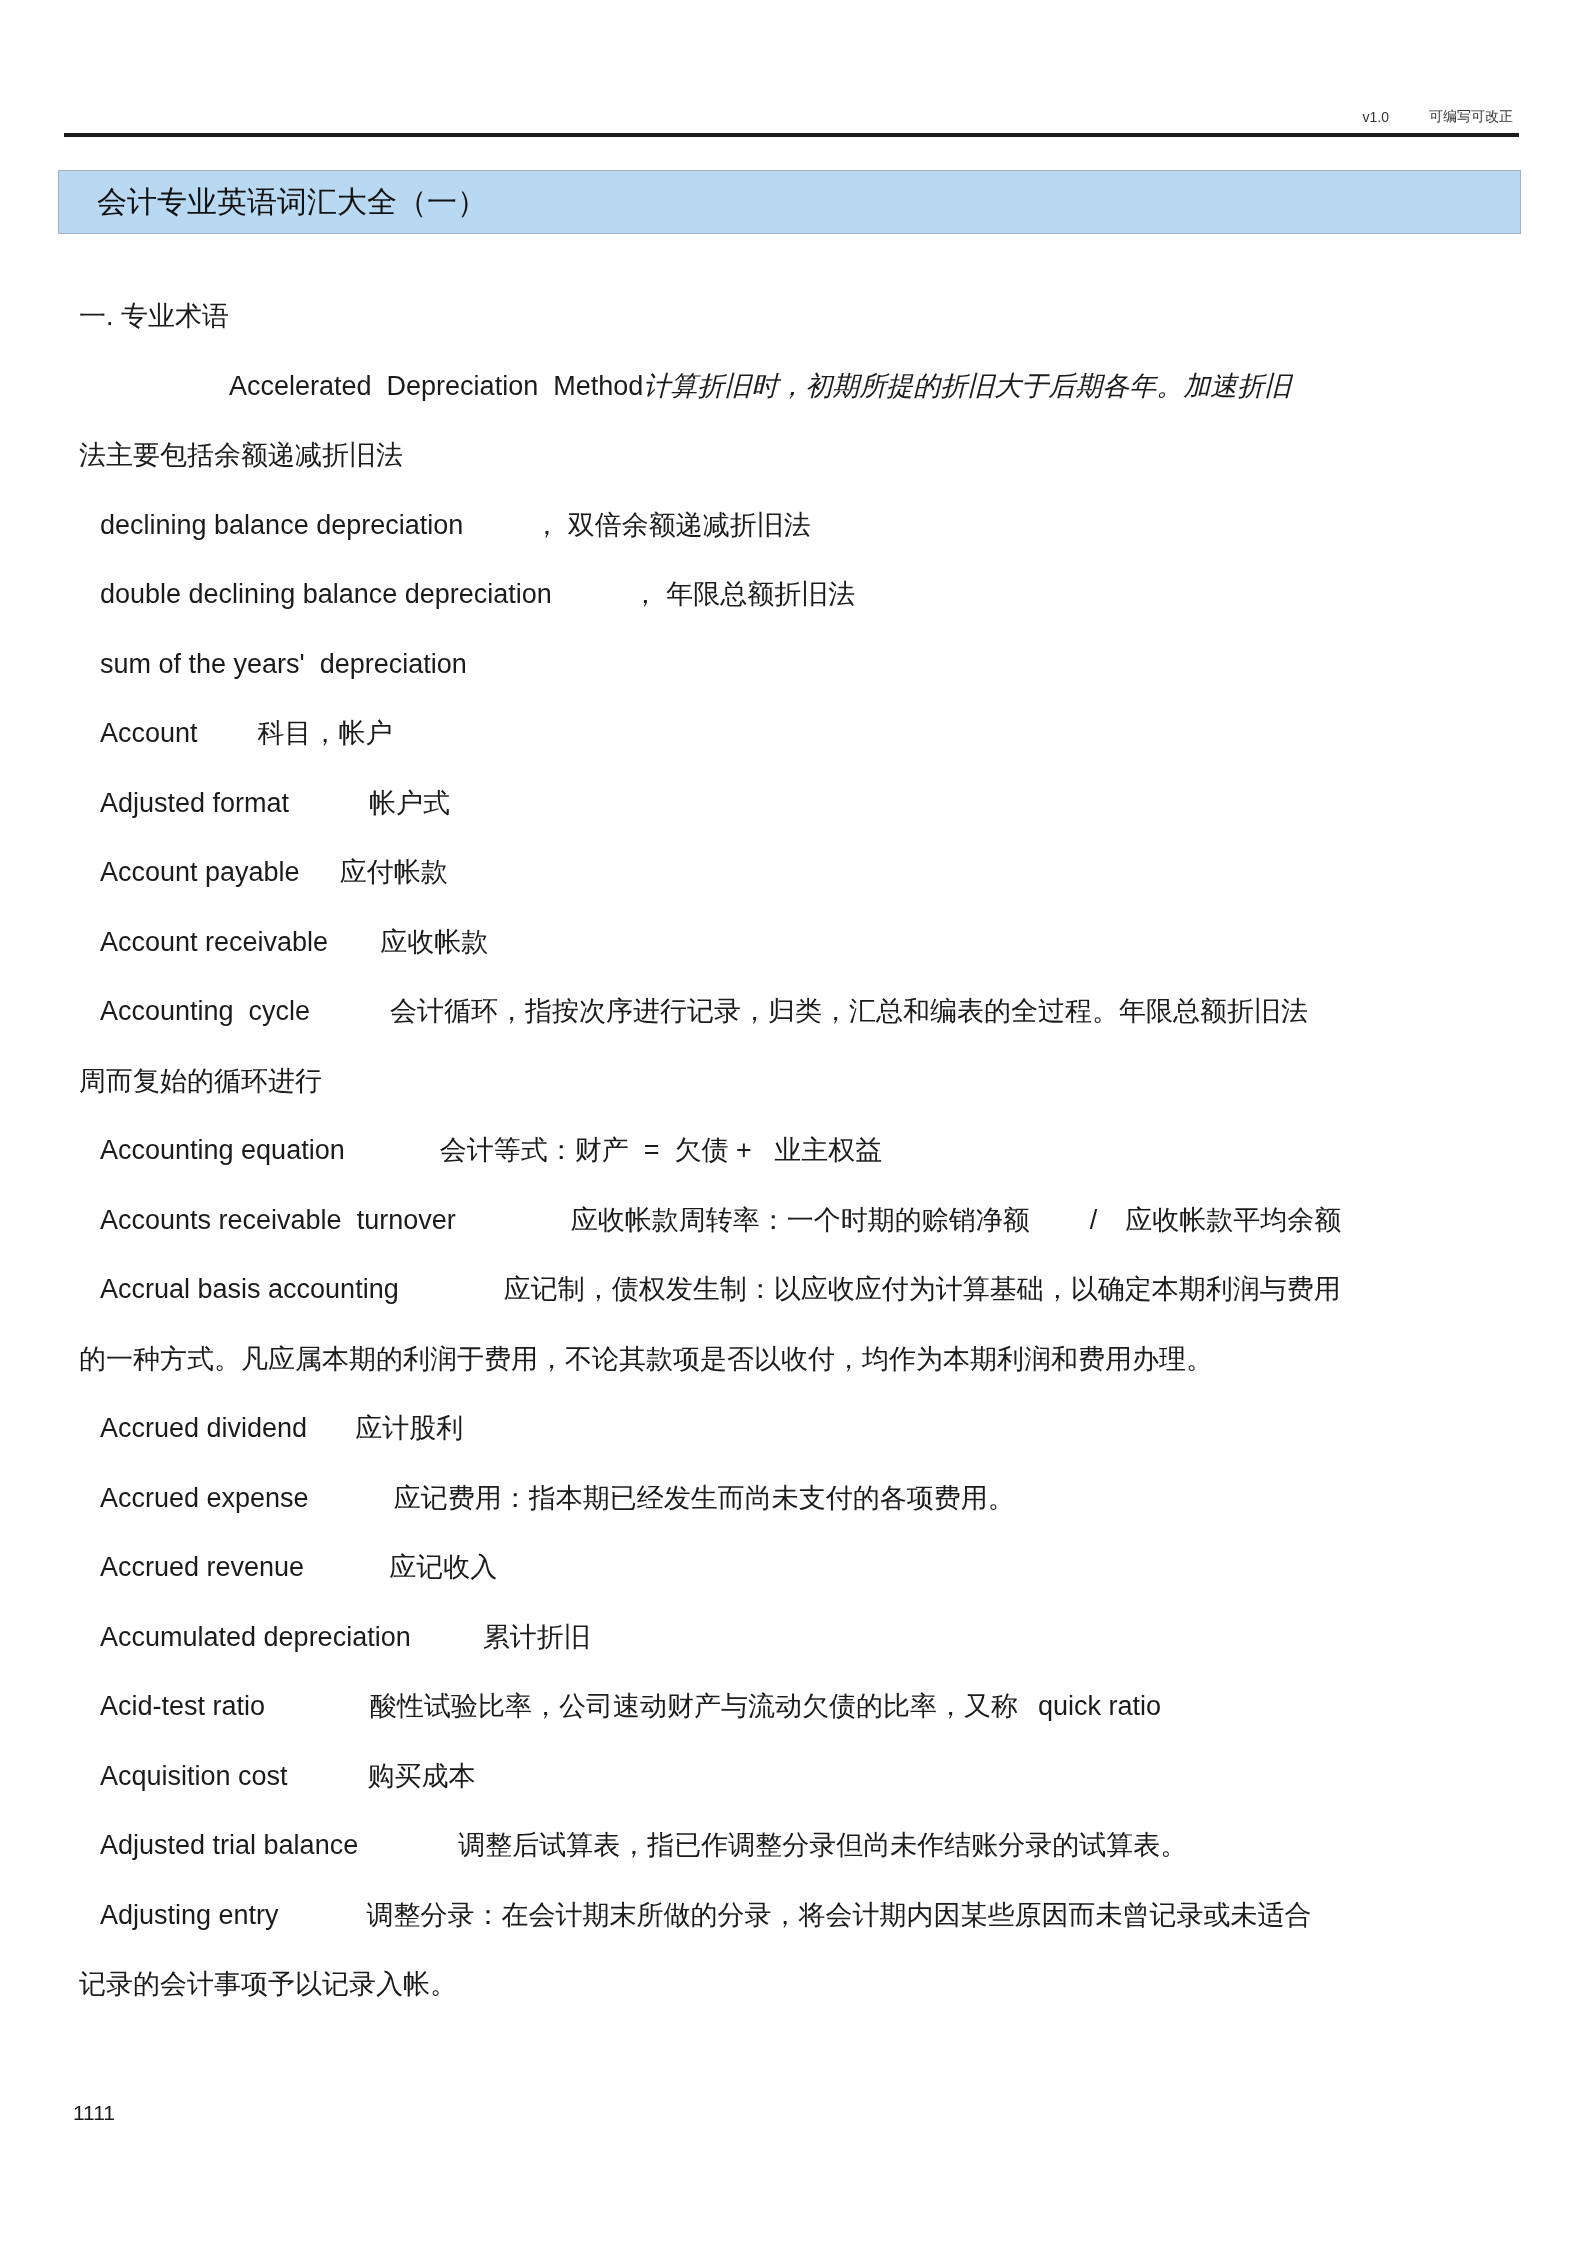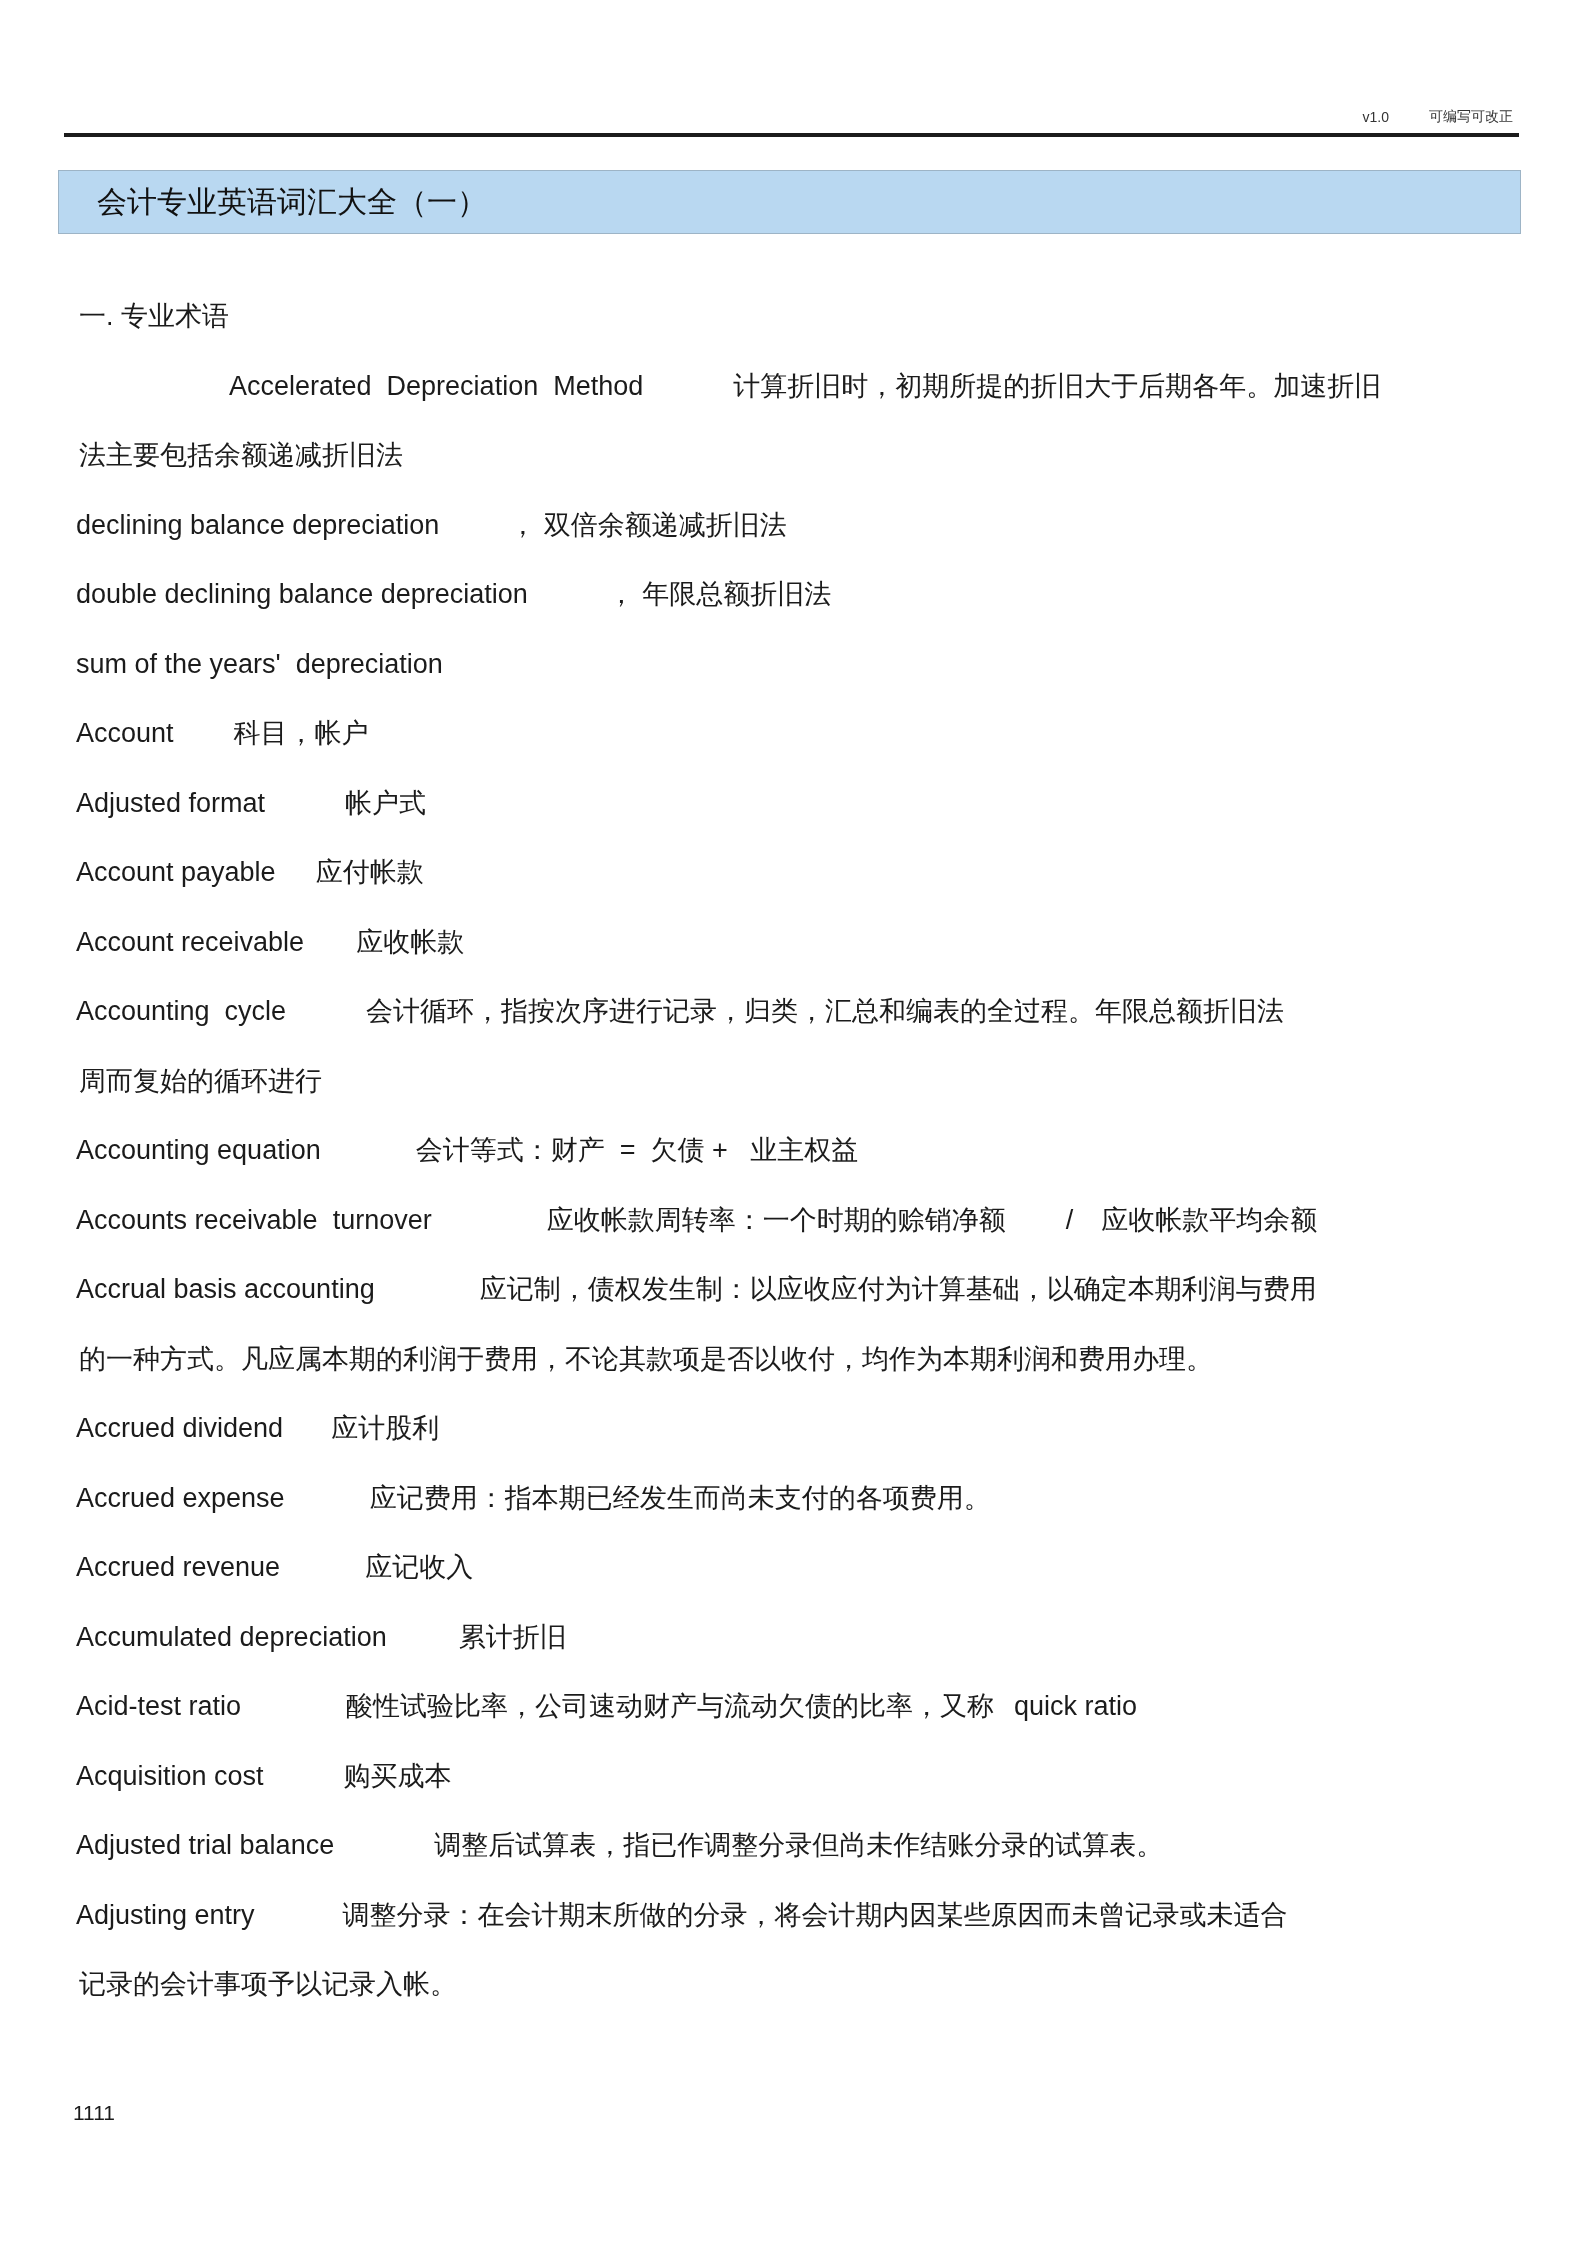--- a/index.html
+++ b/index.html
@@ -16,39 +16,39 @@
   .titlebar{
     position:absolute;top:170px;left:58px;width:1463px;height:64px;
     background:#b9d8f1;border:1px solid #9db4c6;box-sizing:border-box;
     display:flex;align-items:center;padding-left:38px;
     font-size:30px;color:#111;
   }
   .lines{position:absolute;top:282px;left:0;width:1594px;}
   .line{height:69.5px;line-height:69.5px;font-size:27px;}
   .line .seg{white-space:pre;}
   .indent-flush{padding-left:79px;}
-  .indent-entry{padding-left:76px;}
+  .indent-entry{padding-left:100px;}
   .indent-deep{padding-left:229px;}
   .pagenum{position:absolute;top:2098px;left:73px;font-size:21px;line-height:30px;color:#1b1b1b;}
 </style>
 </head>
 <body>
 
 <div class="page">
   <div class="header">
     <span>v1.0</span>
     <span>可编写可改正</span>
   </div>
   <div class="rule"></div>
   <div class="titlebar">
     <span>会计专业英语词汇大全（一）</span>
   </div>
   <div class="lines">
       <div class="line indent-flush"><span class="seg zh">一. 专业术语</span></div>
-      <div class="line indent-deep"><span class="seg en">Accelerated  Depreciation  Method</span><span class="seg zh" style="margin-left: 90px;">计算折旧时，初期所提的折旧大于后期各年。加速折旧</span></div>
+      <div class="line indent-deep"><span class="seg en">Accelerated  Depreciation  Method</span><span class="seg zh" style=" font-style: italic;">计算折旧时，初期所提的折旧大于后期各年。加速折旧</span></div>
       <div class="line indent-flush"><span class="seg zh">法主要包括余额递减折旧法</span></div>
       <div class="line indent-entry"><span class="seg en">declining balance depreciation</span><span class="seg zh" style="margin-left: 70px;">， 双倍余额递减折旧法</span></div>
       <div class="line indent-entry"><span class="seg en">double declining balance depreciation</span><span class="seg zh" style="margin-left: 80px;">， 年限总额折旧法</span></div>
       <div class="line indent-entry"><span class="seg en">sum of the years'  depreciation</span></div>
       <div class="line indent-entry"><span class="seg en">Account</span><span class="seg zh" style="margin-left: 60px;">科目，帐户</span></div>
       <div class="line indent-entry"><span class="seg en">Adjusted format</span><span class="seg zh" style="margin-left: 80px;">帐户式</span></div>
       <div class="line indent-entry"><span class="seg en">Account payable</span><span class="seg zh" style="margin-left: 40px;">应付帐款</span></div>
       <div class="line indent-entry"><span class="seg en">Account receivable</span><span class="seg zh" style="margin-left: 52px;">应收帐款</span></div>
       <div class="line indent-entry"><span class="seg en">Accounting  cycle</span><span class="seg zh" style="margin-left: 80px;">会计循环，指按次序进行记录，归类，汇总和编表的全过程。年限总额折旧法</span></div>
       <div class="line indent-flush"><span class="seg zh">周而复始的循环进行</span></div>

